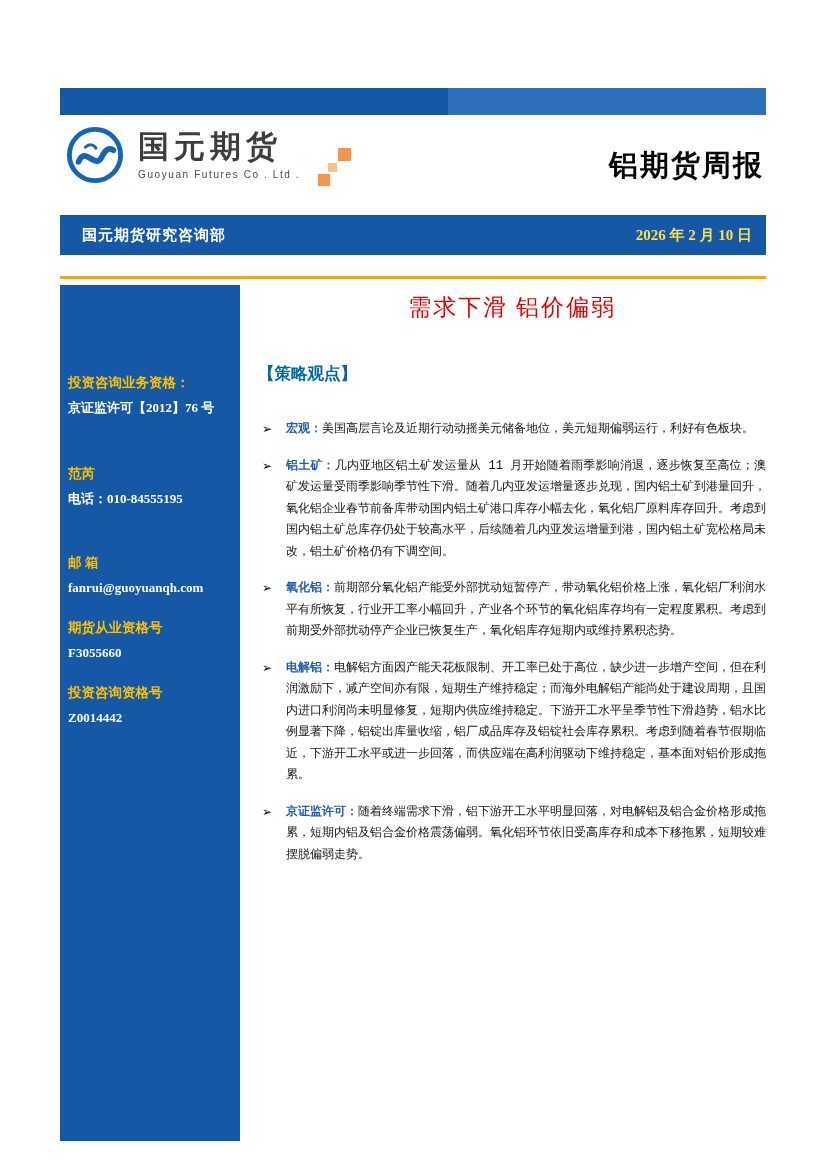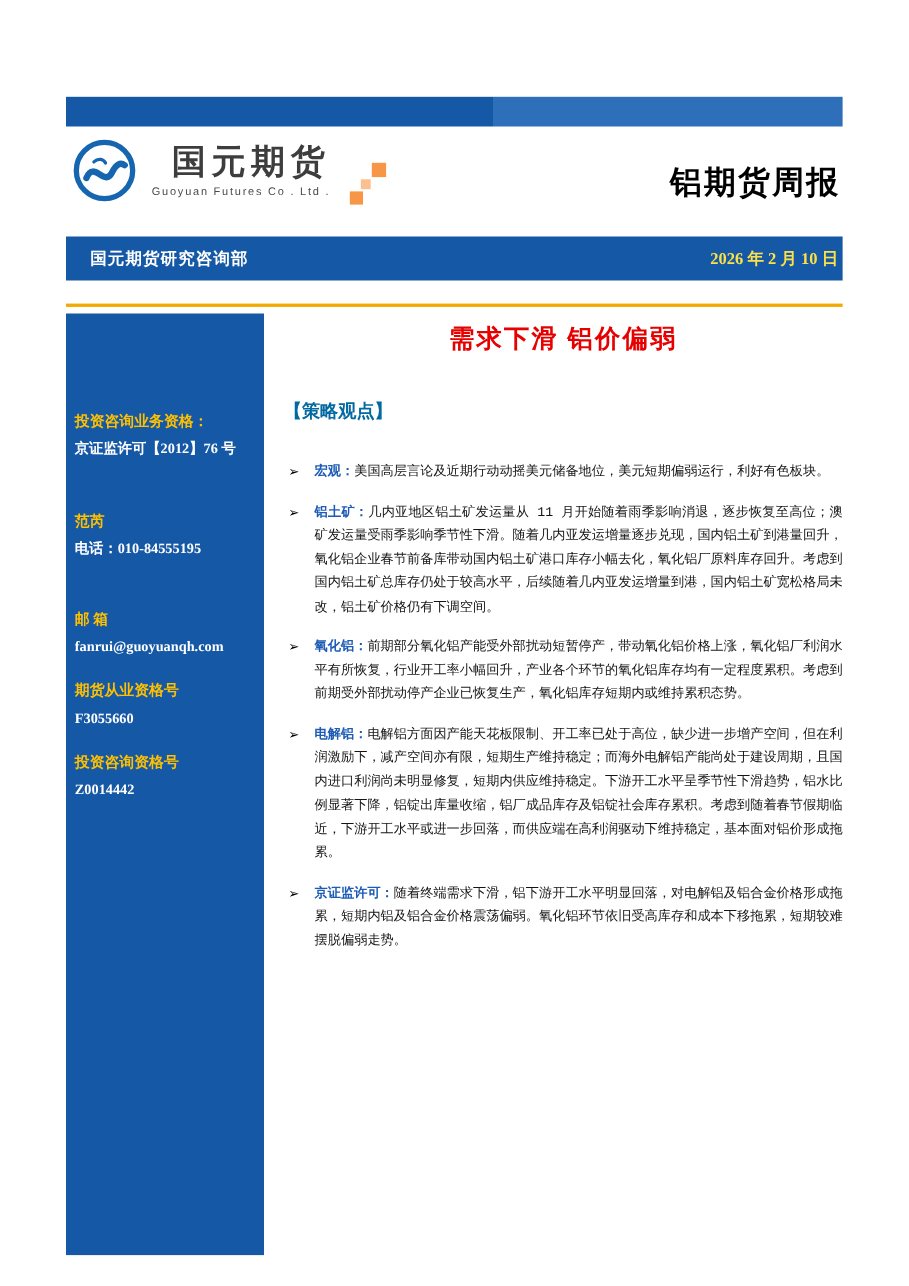--- a/index.html
+++ b/index.html
@@ -14,21 +14,21 @@
   .page { position: absolute; inset: 0; background: #ffffff; }
 
   
   .top-bar {
     position: absolute; left: 60px; top: 88px; width: 706px; height: 27px;
     background: linear-gradient(to right, #1558a6 0%, #1558a6 55%, #2e6fba 55%, #2e6fba 100%);
   }
 
   
   .header-row {
-    position: absolute; left: 60px; top: 120px; width: 706px; height: 92px; text-align: right;
+    position: absolute; left: 60px; top: 120px; width: 706px; height: 92px;
   }
   .logo-wrap { position: absolute; left: 6px; top: 6px; display: flex; align-items: center; }
   .logo-circle { width: 58px; height: 58px; display: block; }
   .logo-text { margin-left: 14px; }
   .logo-cn {
     font-size: 31px; font-weight: bold; color: #3d3d3d; letter-spacing: 5px;
     line-height: 34px;
   }
   .logo-en {
     font-size: 10px; color: #4a4a4a; letter-spacing: 1.6px; margin-top: 5px;
@@ -41,21 +41,21 @@
   .sq3 { width: 12px; height: 12px; background: #f79646; left: 0px; top: 26px; }
   .report-title {
     position: absolute; right: 2px; top: 26px;
     font-size: 29px; font-weight: bold; color: #000000; letter-spacing: 2px;
   }
 
   
   .band {
     position: absolute; left: 60px; top: 215px; width: 706px; height: 40px;
     background: #1558a6; display: flex; align-items: center; justify-content: space-between;
-    padding: 0 4px 0 22px;
+    padding: 0 14px 0 22px;
   }
   .band-dept { color: #ffffff; font-weight: bold; font-size: 15px; letter-spacing: 1px; }
   .band-date { color: #fde047; font-weight: bold; font-size: 15px; margin-left: 25px; }
 
   
   .rule { position: absolute; left: 60px; top: 276px; width: 706px; height: 3px; background: #f2a900; }
 
   
   .sidebar {
     position: absolute; left: 60px; top: 285px; width: 180px; height: 856px;
@@ -64,21 +64,21 @@
   }
   .sb-label { color: #ffc000; font-size: 13.5px; line-height: 20px; }
   .sb-value { color: #ffffff; font-size: 13px; line-height: 20px; margin-top: 5px; white-space: nowrap; }
   .gap-lg { margin-top: 46px; }
   .gap-md { margin-top: 44px; }
   .gap-sm { margin-top: 20px; }
 
   
   .main { position: absolute; left: 258px; top: 292px; width: 508px; }
   .doc-title {
-    text-align: center; color: #e60000; font-size: 23px; font-weight: bold;
+    text-align: center; color: #e60000; font-size: 23px; font-weight: normal;
     letter-spacing: 2px; margin-bottom: 40px;
   }
   .section-heading { color: #0369a1; font-size: 16.5px; font-weight: bold; margin-bottom: 34px; }
   .bullet { display: flex; margin-bottom: 15px; }
   .bullet-marker {
     width: 28px; flex: 0 0 28px; font-size: 12px; color: #000;
     padding-top: 3px; padding-left: 4px;
   }
   .bullet-text {
     flex: 1; font-size: 12px; line-height: 21.5px; text-align: justify; color: #141414; font-family: Liberation Mono, monospace;

